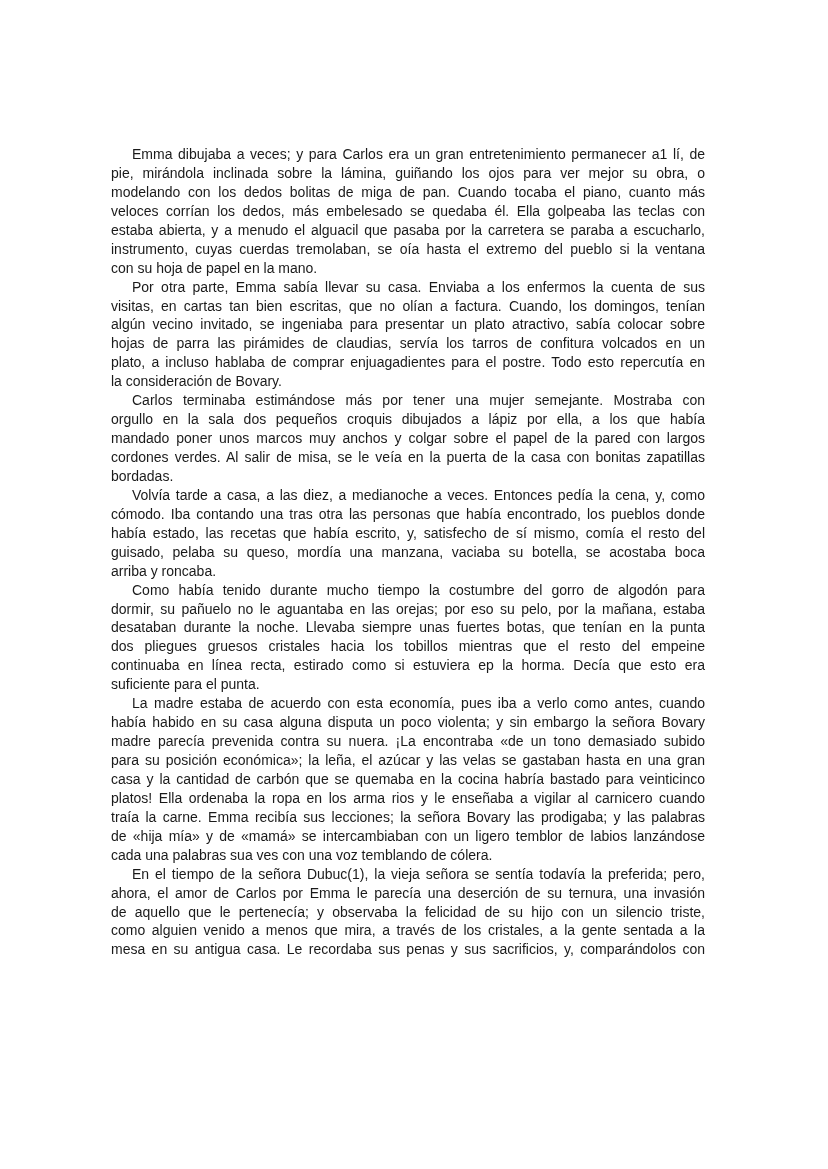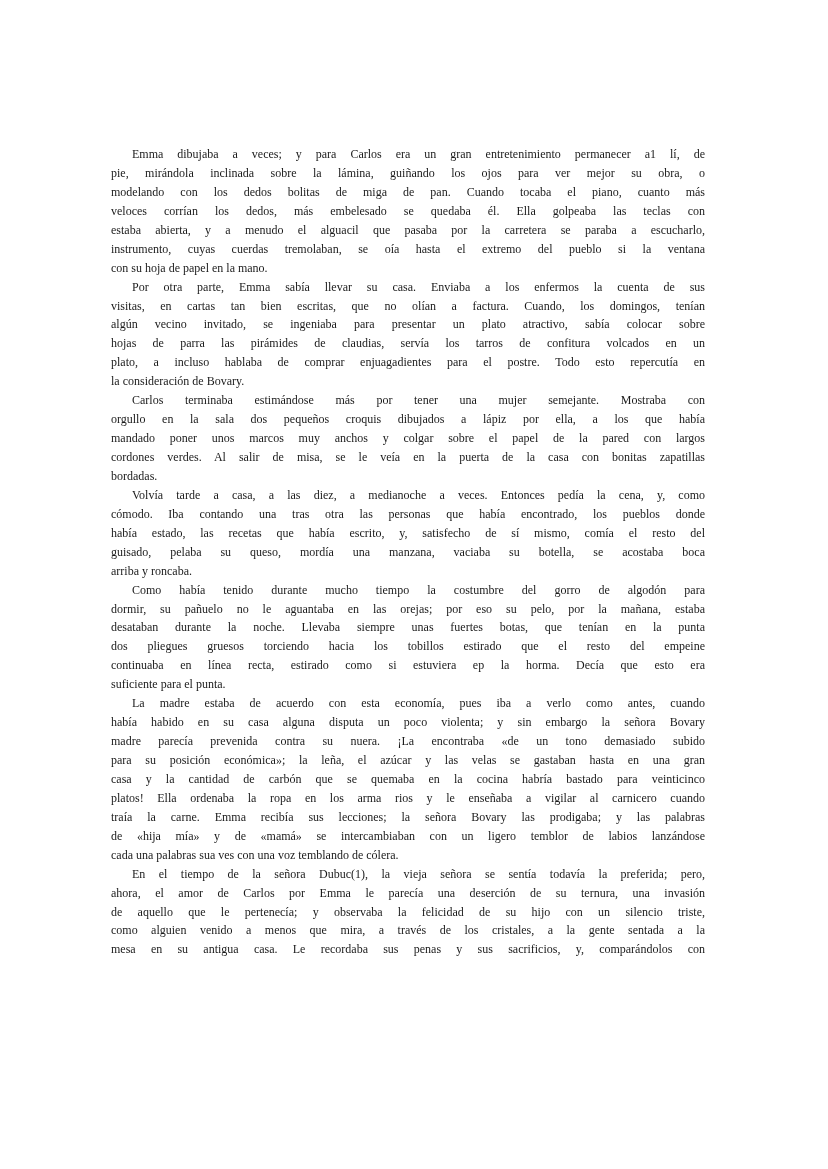--- a/index.html
+++ b/index.html
@@ -18,22 +18,22 @@
       left: 0; top: 0;
       width: 828px;
       height: 1169px;
       background: #ffffff;
     }
     .text-block {
       position: absolute;
       left: 111px;
       top: 145px;
       width: 594px;
-      font-family: Liberation Serif, serif;
-      font-size: 12px;
+      font-family: Liberation Sans, sans-serif;
+      font-size: 14px;
       color: #1a1a1a;
     }
     .para {
       margin: 0;
       padding: 0;
     }
     .line {
       display: block;
       height: 18.95px;
       line-height: 18.95px;
@@ -83,21 +83,21 @@
         <span class="line first">Volvía tarde a casa, a las diez, a medianoche a veces. Entonces pedía la cena, y, como</span>
         <span class="line">cómodo. Iba contando una tras otra las personas que había encontrado, los pueblos donde</span>
         <span class="line">había estado, las recetas que había escrito, y, satisfecho de sí mismo, comía el resto del</span>
         <span class="line">guisado, pelaba su queso, mordía una manzana, vaciaba su botella, se acostaba boca</span>
         <span class="line last">arriba y roncaba.</span>
       </div>
       <div class="para">
         <span class="line first">Como había tenido durante mucho tiempo la costumbre del gorro de algodón para</span>
         <span class="line">dormir, su pañuelo no le aguantaba en las orejas; por eso su pelo, por la mañana, estaba</span>
         <span class="line">desataban durante la noche. Llevaba siempre unas fuertes botas, que tenían en la punta</span>
-        <span class="line">dos pliegues gruesos torciendo hacia los tobillos estirado que el resto del empeine</span>
+        <span class="line">dos pliegues gruesos cristales hacia los tobillos mientras que el resto del empeine</span>
         <span class="line">continuaba en línea recta, estirado como si estuviera ep la horma. Decía que esto era</span>
         <span class="line last">suficiente para el punta.</span>
       </div>
       <div class="para">
         <span class="line first">La madre estaba de acuerdo con esta economía, pues iba a verlo como antes, cuando</span>
         <span class="line">había habido en su casa alguna disputa un poco violenta; y sin embargo la señora Bovary</span>
         <span class="line">madre parecía prevenida contra su nuera. ¡La encontraba «de un tono demasiado subido</span>
         <span class="line">para su posición económica»; la leña, el azúcar y las velas se gastaban hasta en una gran</span>
         <span class="line">casa y la cantidad de carbón que se quemaba en la cocina habría bastado para veinticinco</span>
         <span class="line">platos! Ella ordenaba la ropa en los arma rios y le enseñaba a vigilar al carnicero cuando</span>

